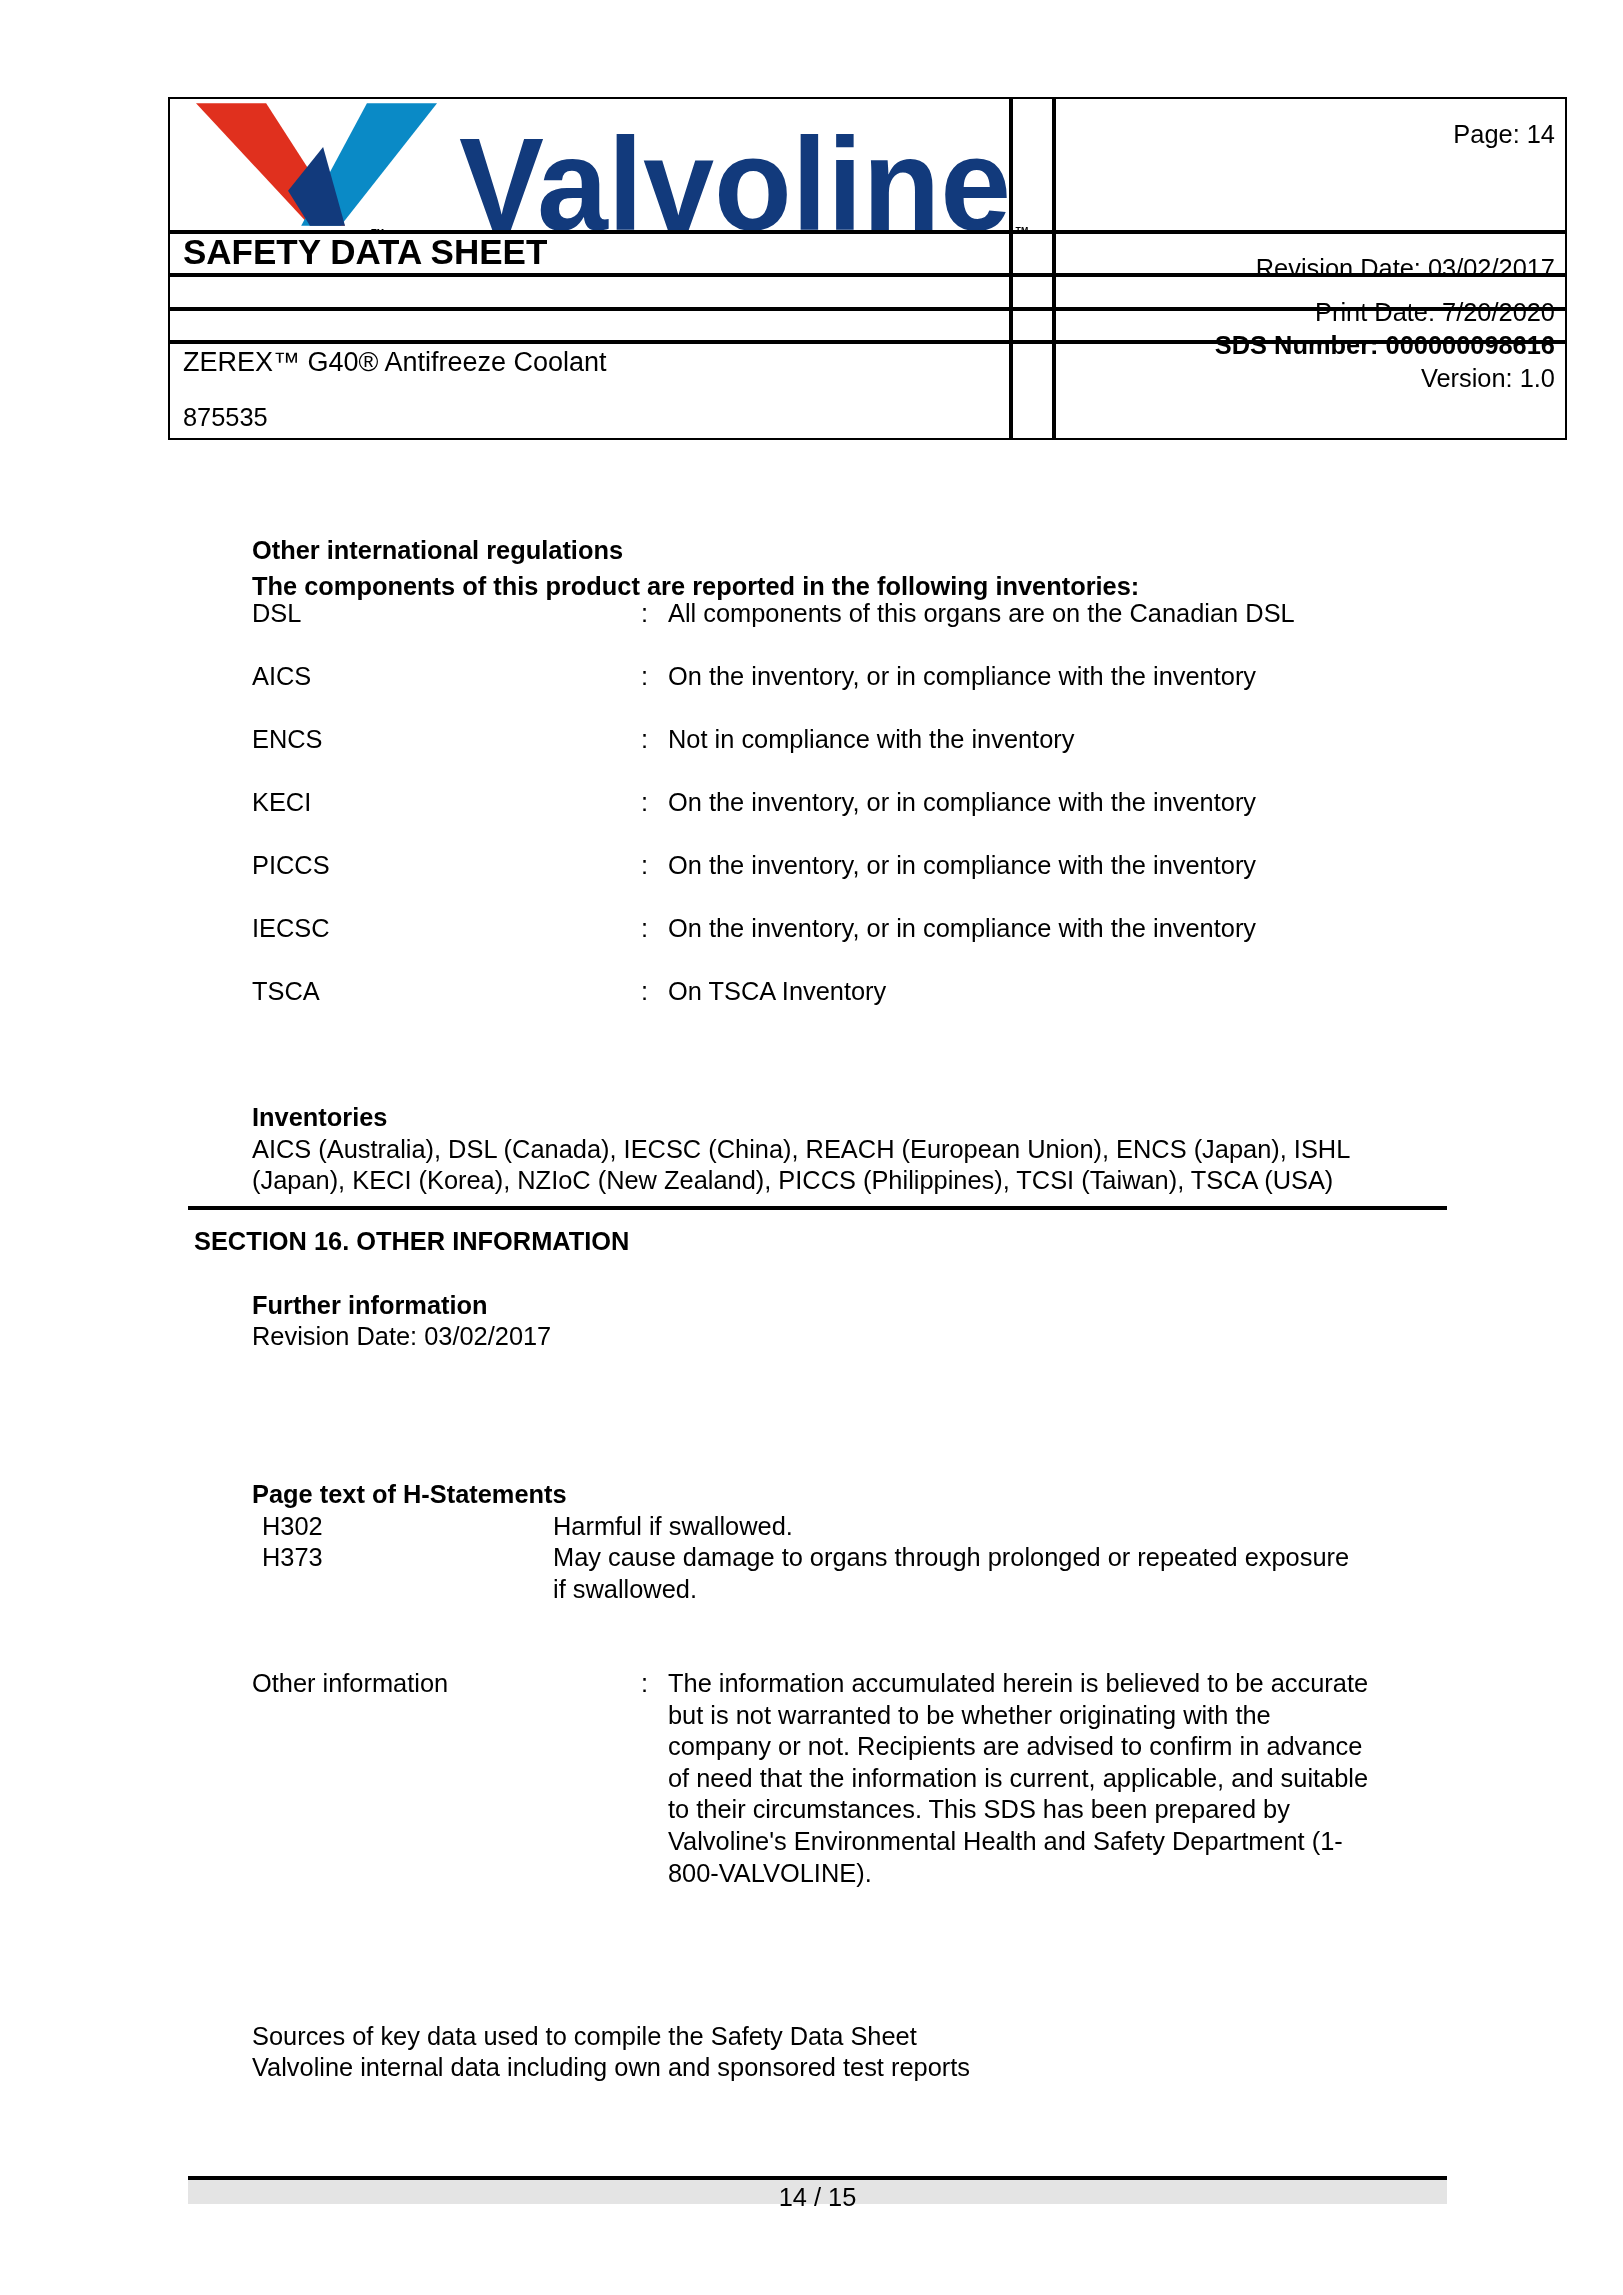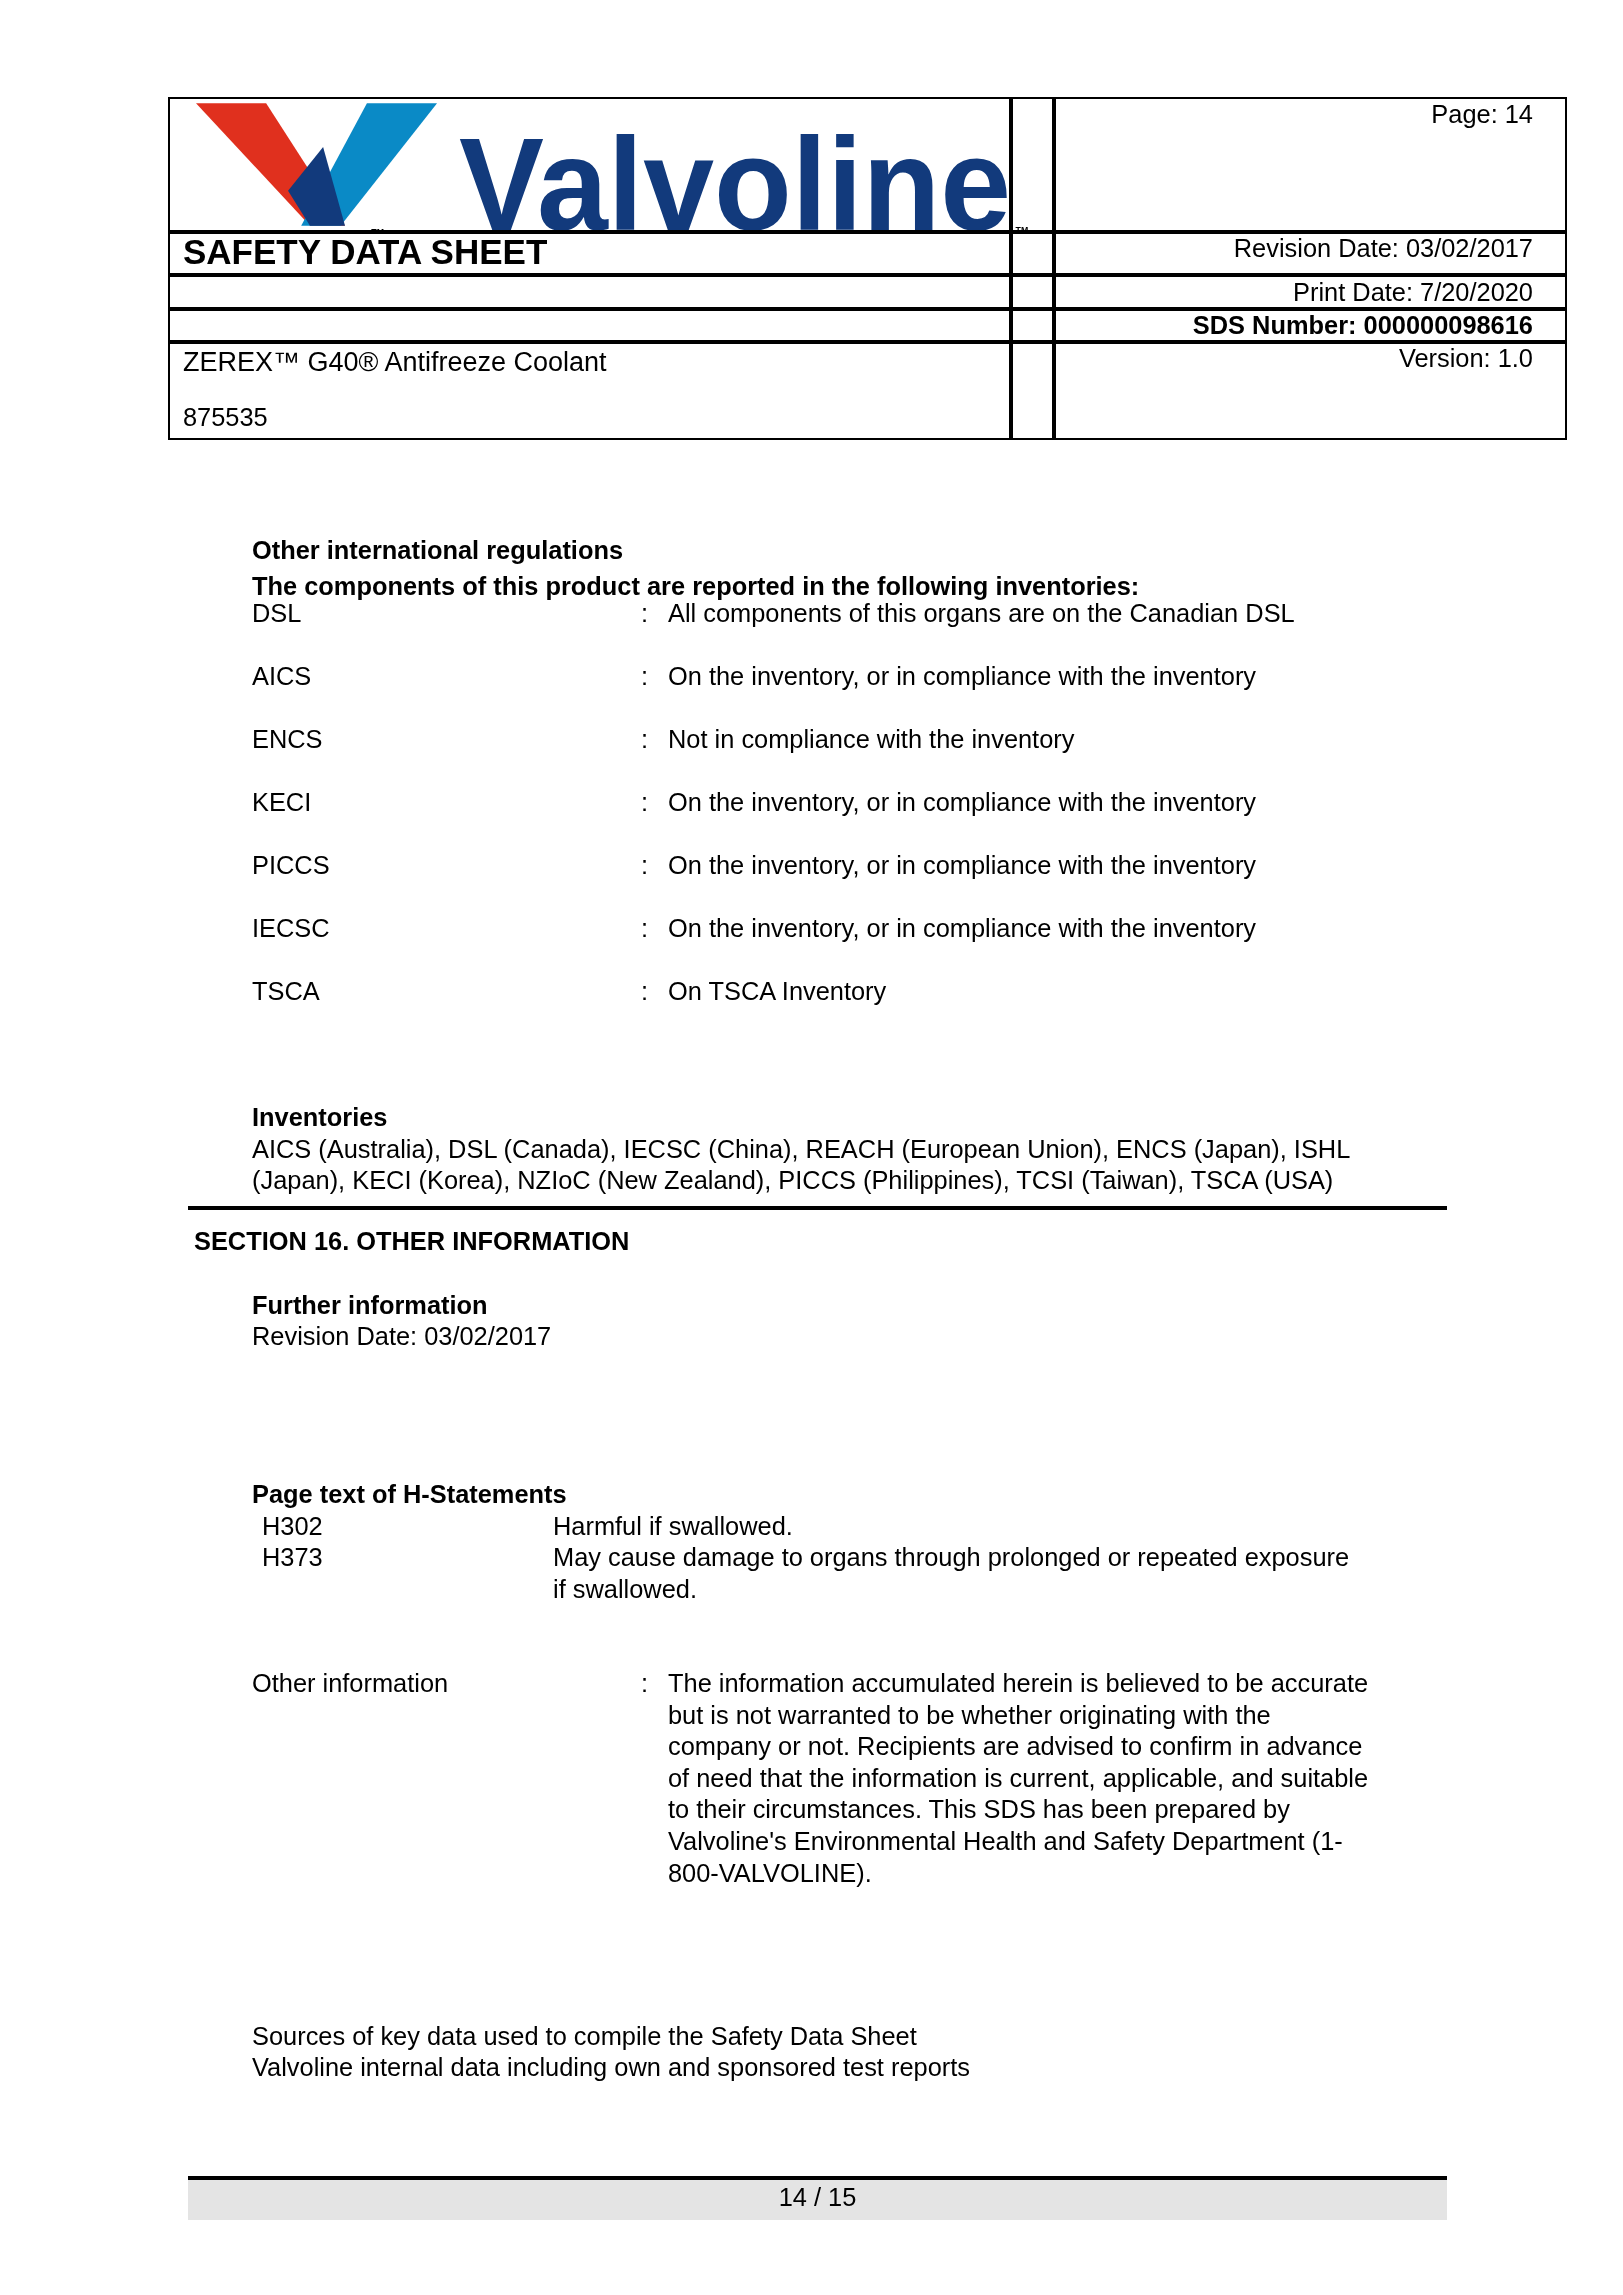--- a/index.html
+++ b/index.html
@@ -7,26 +7,26 @@
          font-family: "Liberation Sans", sans-serif; color: #000; }
   .abs { position: absolute; white-space: nowrap; }
   .t { font-size: 25.4px; line-height: 32px; }
   .b { font-weight: bold; }
 
   
   .hdr { position: absolute; left: 168px; top: 97px; width: 1399px; height: 343px;
          border: 2.6px solid #000; box-sizing: border-box; }
   .vline { position: absolute; top: 0; bottom: 0; width: 3.5px; background: #000; }
   .hline { position: absolute; height: 3.5px; background: #000; }
-  .hdr-right { position: absolute; right: 32px; font-size: 25.4px; line-height: 30px; text-align: center; }
+  .hdr-right { position: absolute; right: 10px; font-size: 25.4px; line-height: 30px; text-align: center; margin-top: 20px; }
 
   .logo { position: absolute; left: 26px; top: 3.5px; width: 973px; height: 130px; }
 
   .divider { position: absolute; left: 188px; width: 1259px; height: 3.5px; background: #000; }
-  .footer-bar { position: absolute; left: 188px; top: 2176px; width: 1259px; height: 44px;
+  .footer-bar { position: absolute; left: 188px; top: 2176px; width: 1259px; height: 28px;
                 background: #e4e4e4; border-top: 4.4px solid #000; box-sizing: border-box;
                 text-align: center; font-size: 25.4px; line-height: 35px; }
   .label-col { left: 252px; }
   .colon-col { left: 641px; }
   .val-col { left: 668px; }
 </style>
 </head>
 <body>
 
 <div class="hdr">

